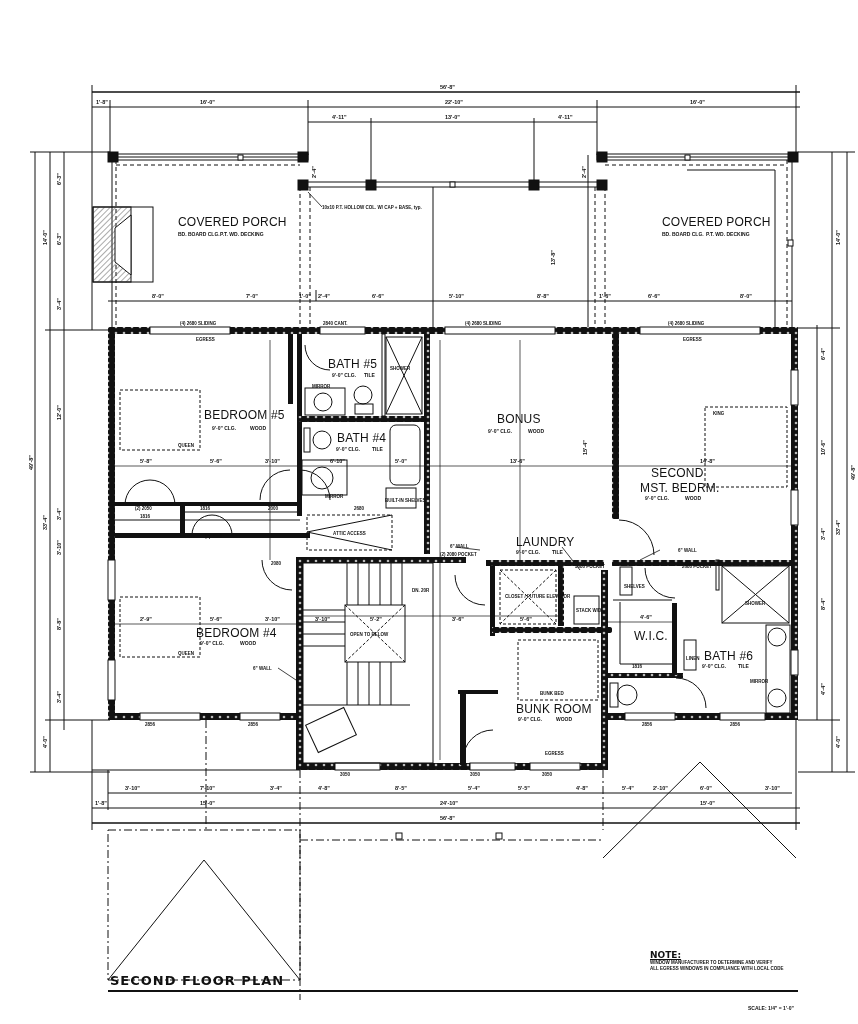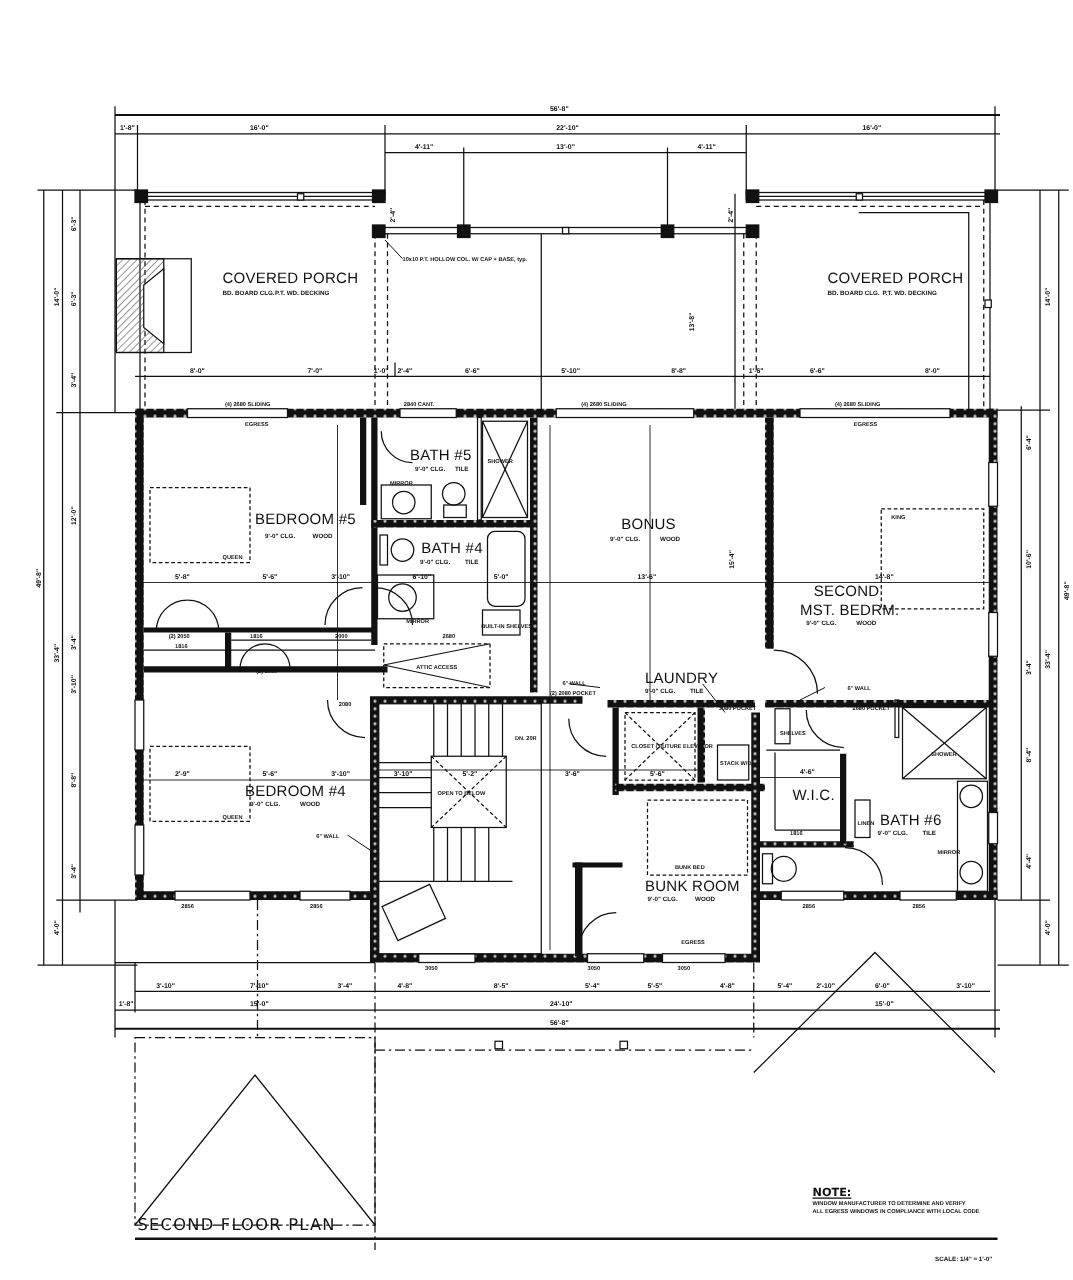--- a/index.html
+++ b/index.html
@@ -3,21 +3,21 @@
 <meta charset="utf-8">
 <style>
   html, body { margin:0; padding:0; background:#ffffff; }
   body { width:858px; height:1024px; position:relative; overflow:hidden; font-family:"Liberation Sans", sans-serif; }
   #plan { position:absolute; left:0; top:0; }
   .lbl { font-family:"Liberation Sans Narrow","Liberation Sans", sans-serif; fill:#111; }
   .room { font-size:12px; font-weight:normal; letter-spacing:0.2px; }
   .sub { font-size:5px; font-weight:bold; }
   .dim { font-size:5.5px; font-weight:bold; }
   .tiny { font-size:4.5px; font-weight:bold; }
-  .title { position:absolute; left:110px; top:973px; font-family:"DejaVu Sans", sans-serif; font-weight:normal; font-size:13px; letter-spacing:1px; color:#111; }
+  .title { position:absolute; left:110px; top:973px; font-family:"DejaVu Sans", sans-serif; font-weight:bold; font-size:13px; letter-spacing:1px; color:#111; }
   .title-line { position:absolute; left:108px; top:990px; width:690px; height:2px; background:#111; }
   .note { position:absolute; left:650px; top:950px; color:#111; }
   .note-head { font-family:"DejaVu Sans", sans-serif; font-weight:bold; font-size:9px; text-decoration:underline; }
   .note-line { font-family:"Liberation Sans", sans-serif; font-weight:bold; font-size:4.5px; line-height:6px; }
   .scale { position:absolute; left:748px; top:1005px; font-family:"Liberation Sans", sans-serif; font-weight:bold; font-size:5px; color:#111; }
 </style>
 </head>
 <body>
 
 <svg id="plan" width="858" height="1024" viewBox="0 0 858 1024" xmlns="http://www.w3.org/2000/svg">

